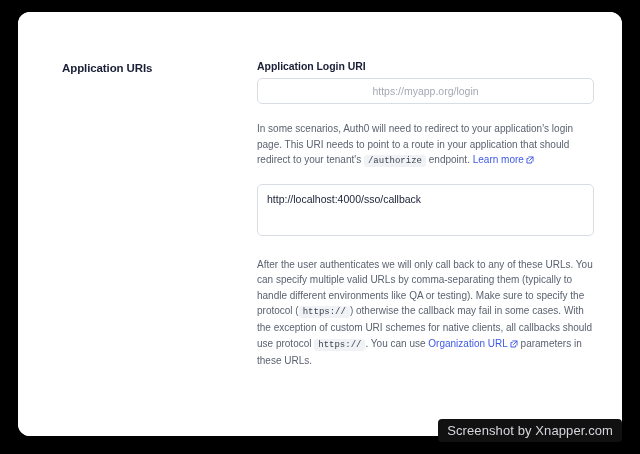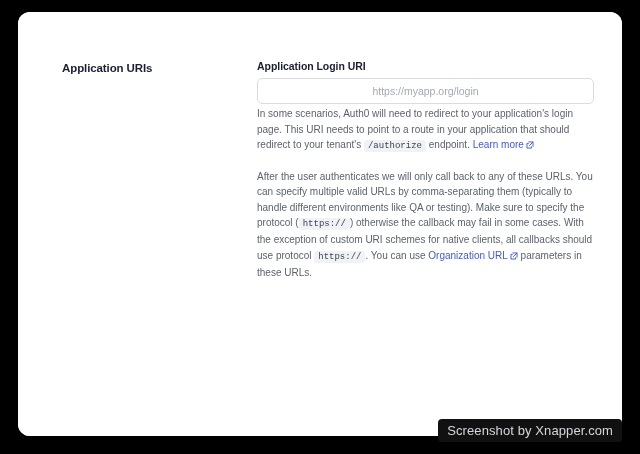--- a/index.html
+++ b/index.html
@@ -87,21 +87,21 @@
     outline: none;
     resize: none;
     line-height: 1.45;
   }
   .textarea.callback { height: 52px; }
   .textarea.logout { height: 46px; }
   .helper {
     font-size: 10px;
     color: #5b6270;
     line-height: 1.55;
-    margin-top: 2px;
+    margin-top: 17px;
     margin-bottom: 0;
   }
   .code {
     font-family: "Liberation Mono", monospace;
     font-size: 9px;
     background: #f1f2f5;
     border-radius: 3px;
     padding: 1px 4px;
     color: #3b4252;
     white-space: nowrap;
@@ -145,20 +145,21 @@
         <p class="helper">
           <span>In some scenarios, Auth0 will need to redirect to your application's login page. This URI needs to point to a route in your application that should redirect to your tenant's </span><span class="code">/authorize</span><span> endpoint. </span><a class="link" href="#">Learn more</a><span class="ext-icon"><svg width="8" height="8" viewBox="0 0 10 10">
                 <path d="M3.5 1.2h5.3v5.3" fill="none" stroke="#3f59e4" stroke-width="1.2" stroke-linecap="round"></path>
                 <path d="M8.6 1.4L4.3 5.7" fill="none" stroke="#3f59e4" stroke-width="1.2" stroke-linecap="round"></path>
                 <path d="M7 7.2v1.6H1.2V3h1.7" fill="none" stroke="#3f59e4" stroke-width="1.2" stroke-linecap="round" stroke-linejoin="round"></path>
               </svg></span>
         </p>
       </div>
 
       <div class="block">
+        <textarea class="textarea callback" style="">http://localhost:4000/sso/callback</textarea>
         <p class="helper">
           <span>After the user authenticates we will only call back to any of these URLs. You can specify multiple valid URLs by comma-separating them (typically to handle different environments like QA or testing). Make sure to specify the protocol (</span><span class="code">https://</span><span>) otherwise the callback may fail in some cases. With the exception of custom URI schemes for native clients, all callbacks should use protocol </span><span class="code">https://</span><span>. You can use </span><a class="link underlined" href="#">Organization URL</a><span class="ext-icon"><svg width="8" height="8" viewBox="0 0 10 10">
                 <path d="M3.5 1.2h5.3v5.3" fill="none" stroke="#3f59e4" stroke-width="1.2" stroke-linecap="round"></path>
                 <path d="M8.6 1.4L4.3 5.7" fill="none" stroke="#3f59e4" stroke-width="1.2" stroke-linecap="round"></path>
                 <path d="M7 7.2v1.6H1.2V3h1.7" fill="none" stroke="#3f59e4" stroke-width="1.2" stroke-linecap="round" stroke-linejoin="round"></path>
               </svg></span><span> parameters in these URLs.</span>
         </p>
       </div>
 
 

